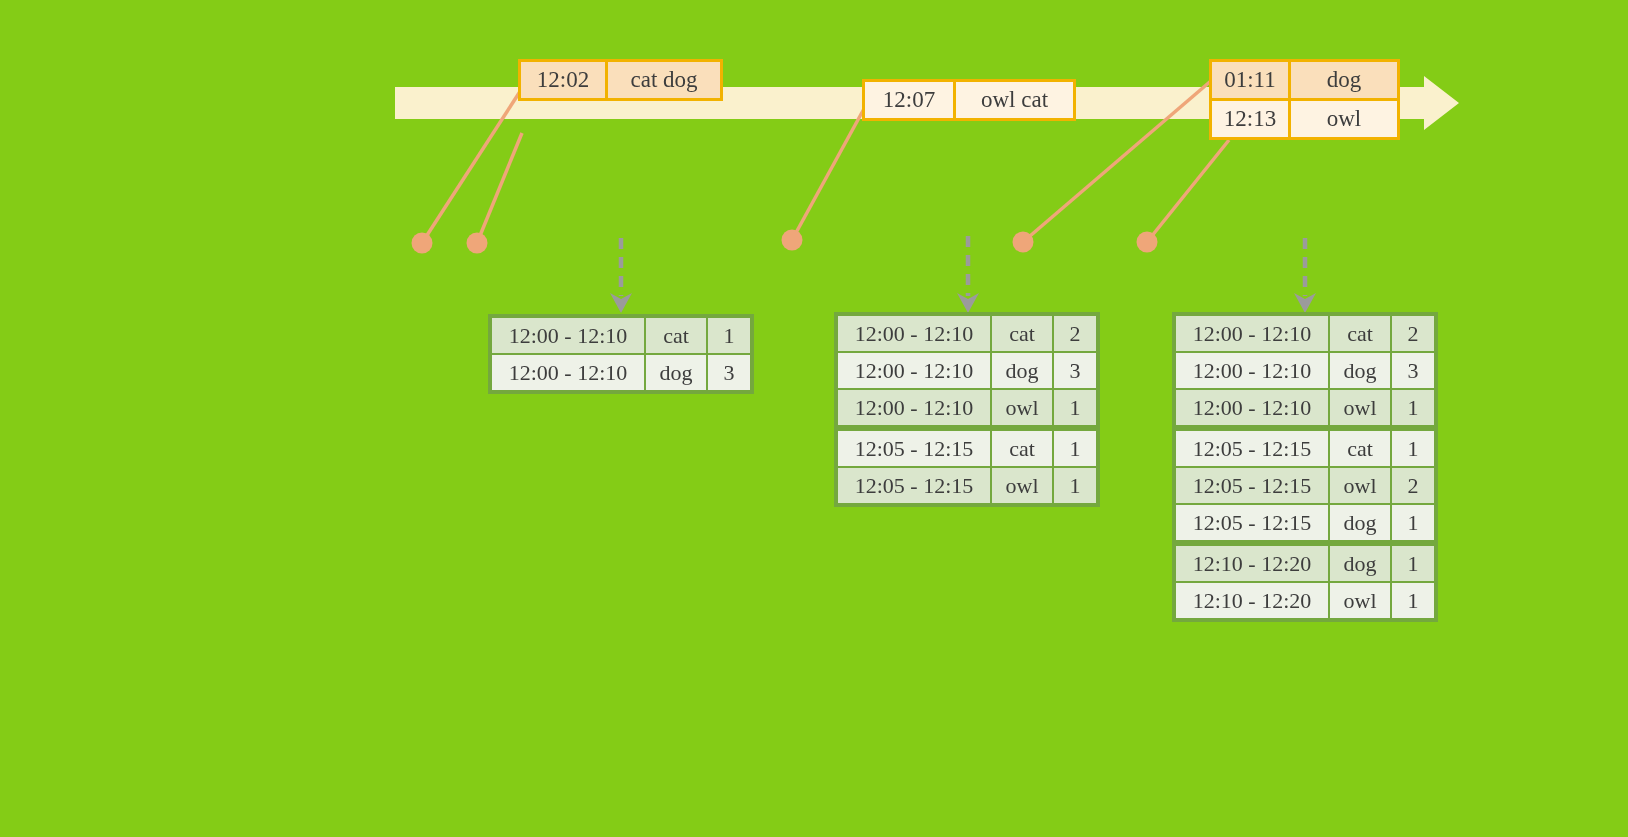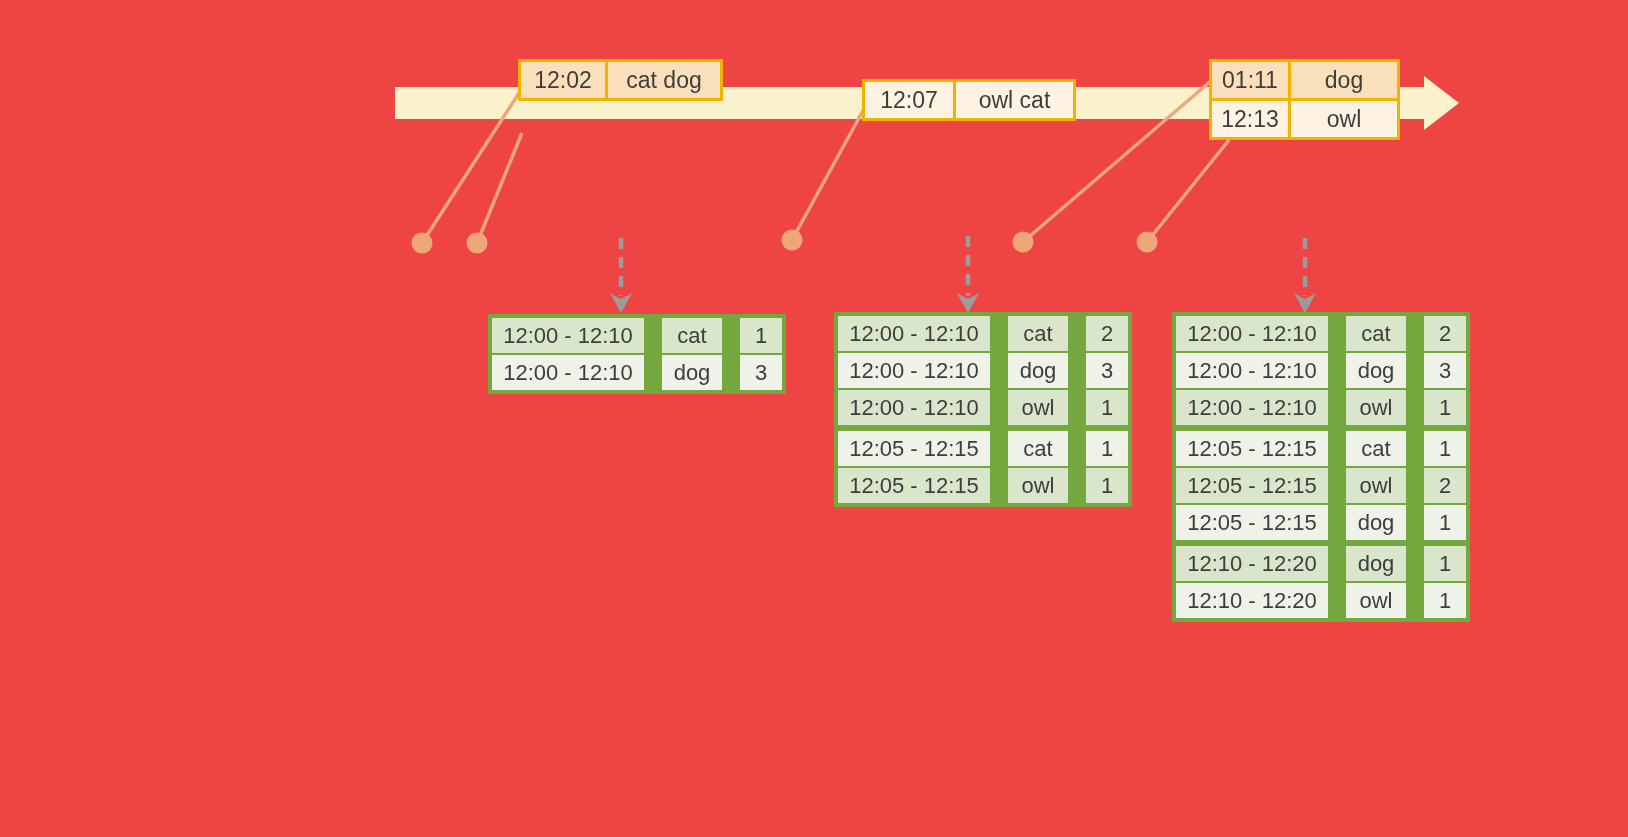--- a/index.html
+++ b/index.html
@@ -1,18 +1,18 @@
 <!DOCTYPE html>
 <html><head>
 <meta charset="utf-8">
 <style>
   html,body { margin:0; padding:0; background:#000; }
   .canvas {
-    position:relative; width:1628px; height:837px; background:#ef4444;
-    font-family:Liberation Sans, sans-serif; color:#3d3d3d; overflow:hidden;
+    position:relative; width:1628px; height:837px; background:#84cc16;
+    font-family:Liberation Serif, serif; color:#3d3d3d; overflow:hidden;
   }
   svg.overlay { position:absolute; left:0; top:0; width:1628px; height:837px; }
 
   
   .etable {
     position:absolute; background:#F2B200; padding:3px;
     display:flex; flex-direction:column; gap:3px; box-sizing:border-box;
   }
   .erow { display:flex; gap:3px; }
   .ecell { height:36px; display:flex; align-items:center; justify-content:center; font-size:23px; }
@@ -20,21 +20,21 @@
   .efill-b { background:#FEF3E2; }
   .et-a .ctime { width:84px; }  .et-a .cwords { width:112px; }
   .et-b .ctime { width:88px; }  .et-b .cwords { width:117px; }
   .et-c .ctime { width:76px; }  .et-c .cwords { width:106px; }
 
   
   .gtable {
     position:absolute; background:#74A83E; padding:4px;
     display:flex; flex-direction:column; gap:2px; box-sizing:border-box;
   }
-  .grow { display:flex; gap:18px; }
+  .grow { display:flex; gap:2px; }
   .grow.group-start { margin-top:4px; }
   .gcell { height:35px; display:flex; align-items:center; justify-content:center; font-size:22px; }
   .gwin { width:152px; } .gword { width:60px; } .gcount { width:42px; }
   .gfill-a { background:#DAE6CC; }
   .gfill-b { background:#EEF2E8; }
 </style>
 </head>
 <body>
 
 <div class="canvas">

